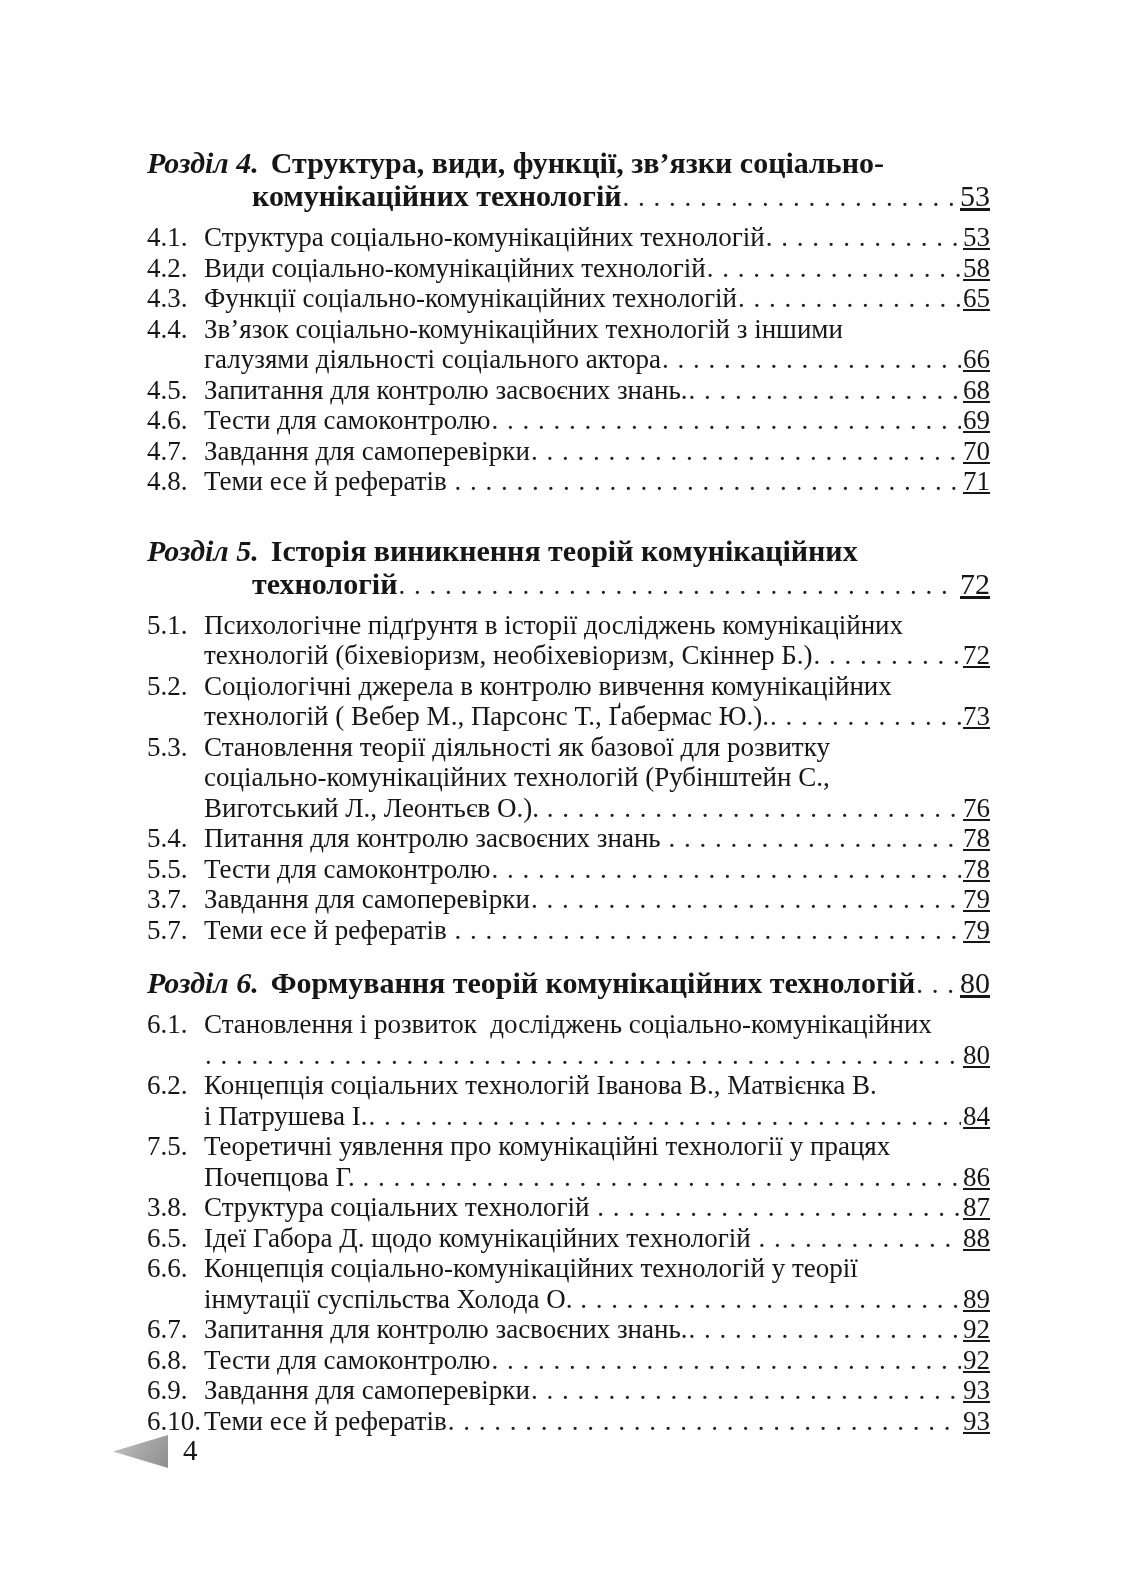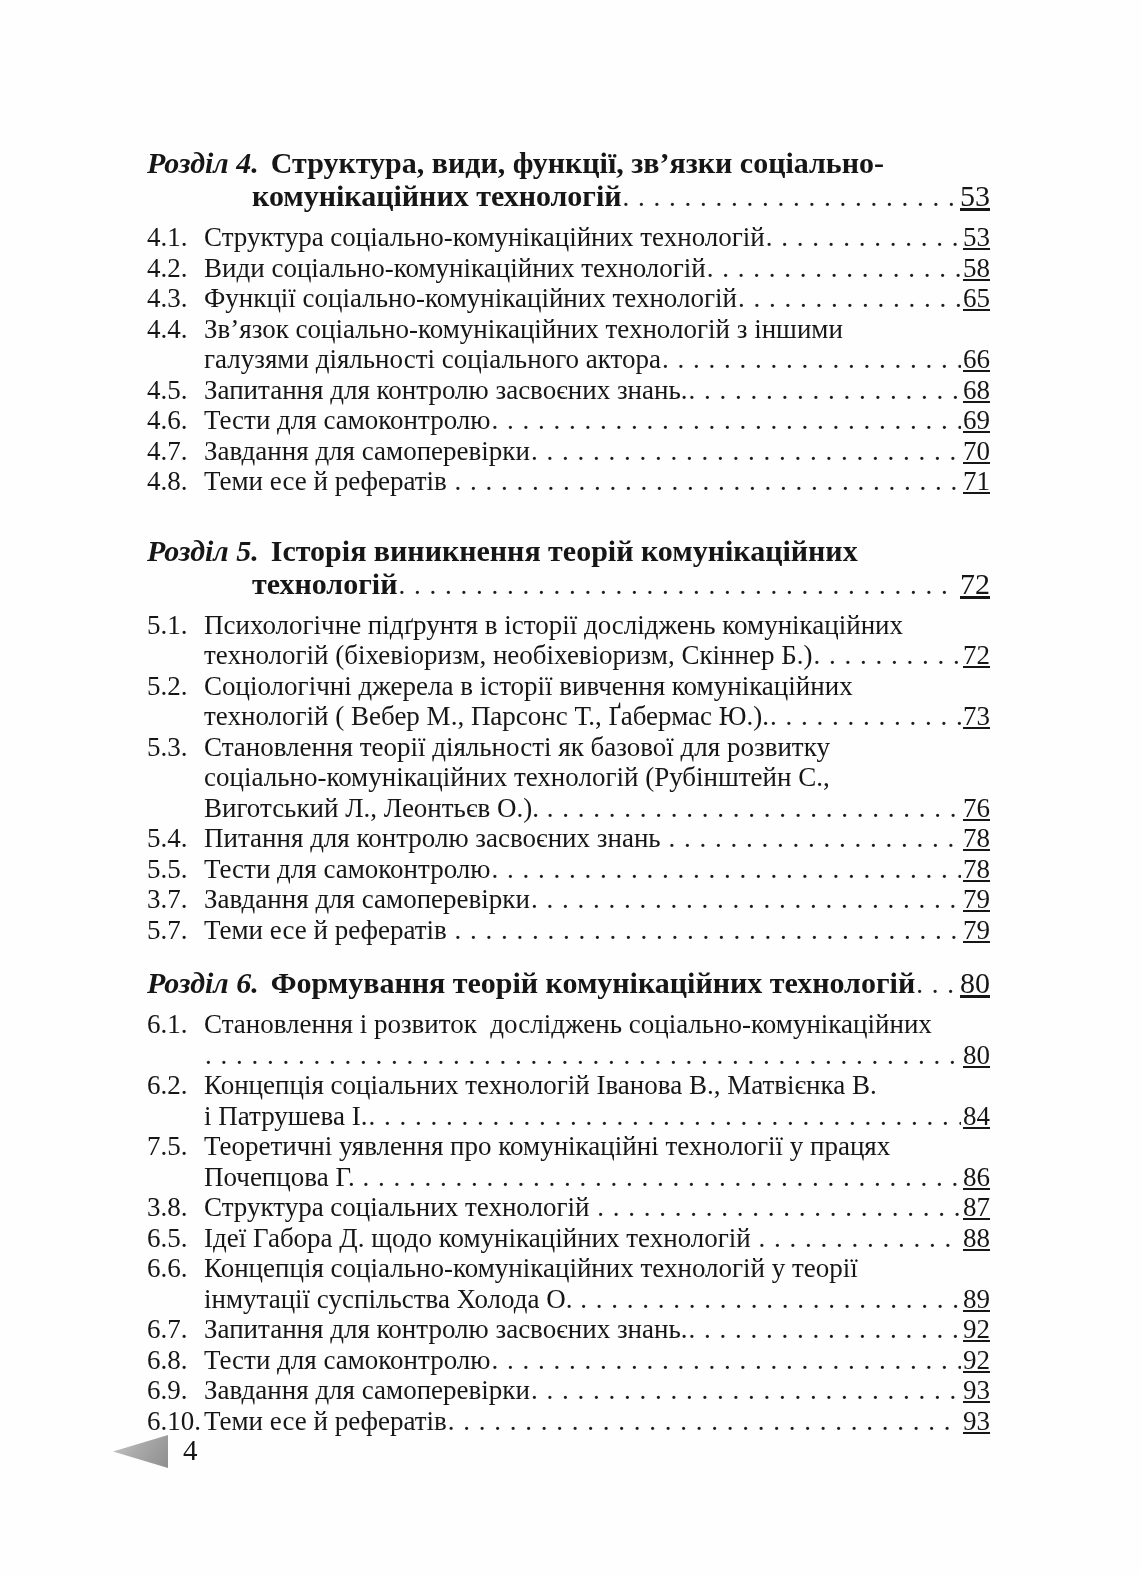--- a/index.html
+++ b/index.html
@@ -146,21 +146,21 @@
       <div class="section-heading">
         <div class="heading-line"><span class="chapter-label">Розділ 5.</span><span class="heading-text">Історія виникнення теорій комунікаційних</span></div>
         <div class="heading-line heading-cont"><span class="heading-text">технологій</span><span class="dot-leader"></span><span class="page-ref">72</span></div>
       </div>
       <div class="section-items">
         <div class="toc-entry">
           <div class="entry-line"><span class="entry-num">5.1.</span><span class="entry-text">Психологічне підґрунтя в історії досліджень комунікаційних</span></div>
           <div class="entry-line entry-cont"><span class="entry-text">технологій (біхевіоризм, необіхевіоризм, Скіннер Б.)</span><span class="dot-leader"></span><span class="page-ref">72</span></div>
         </div>
         <div class="toc-entry">
-          <div class="entry-line"><span class="entry-num">5.2.</span><span class="entry-text">Соціологічні джерела в історії вивчення комунікаційних</span></div>
+          <div class="entry-line"><span class="entry-num">5.2.</span><span class="entry-text">Соціологічні джерела в контролю вивчення комунікаційних</span></div>
           <div class="entry-line entry-cont"><span class="entry-text">технологій ( Вебер М., Парсонс Т., Ґабермас Ю.).</span><span class="dot-leader"></span><span class="page-ref">73</span></div>
         </div>
         <div class="toc-entry">
           <div class="entry-line"><span class="entry-num">5.3.</span><span class="entry-text">Становлення теорії діяльності як базової для розвитку</span></div>
           <div class="entry-line entry-cont"><span class="entry-text">соціально-комунікаційних технологій (Рубінштейн С.,</span></div>
           <div class="entry-line entry-cont"><span class="entry-text">Виготський Л., Леонтьєв О.). </span><span class="dot-leader"></span><span class="page-ref">76</span></div>
         </div>
         <div class="toc-entry">
           <div class="entry-line"><span class="entry-num">5.4.</span><span class="entry-text">Питання для контролю засвоєних знань </span><span class="dot-leader"></span><span class="page-ref">78</span></div>
         </div>

